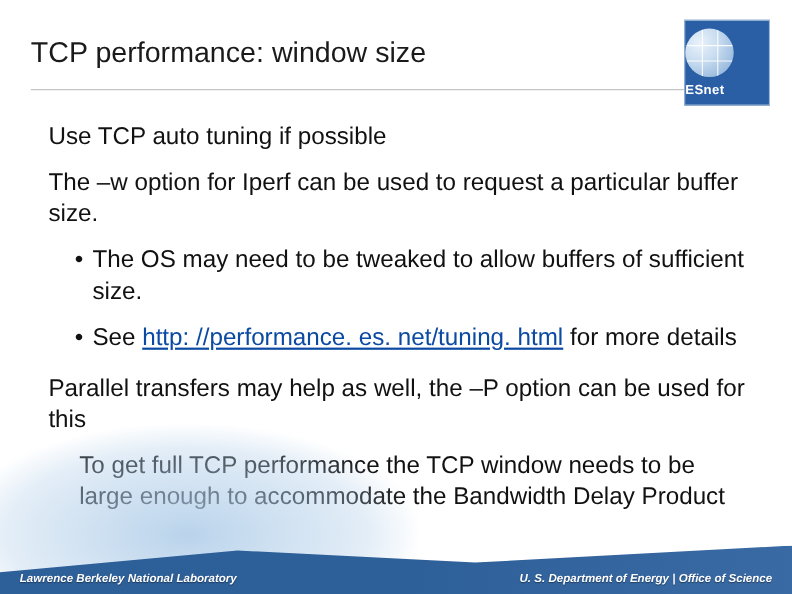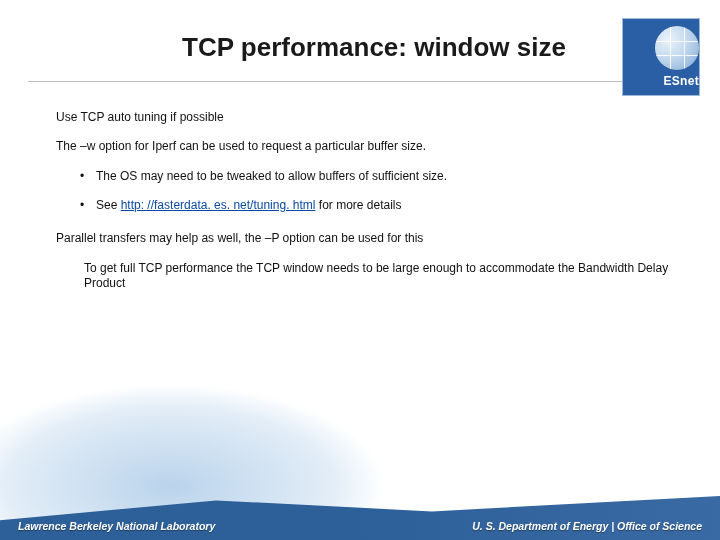--- a/index.html
+++ b/index.html
@@ -1,30 +1,30 @@
 <!DOCTYPE html>
 <html><head>
 <meta charset="utf-8">
 <style>
   * { margin: 0; padding: 0; box-sizing: border-box; }
   html, body { width: 720px; height: 540px; overflow: hidden; font-family: Arial, Helvetica, sans-serif; background: #fff; }
   .slide { position: relative; width: 720px; height: 540px; }
   .title-bar { padding: 32px 0 8px 28px; }
-  .title-bar h1 { font-size: 26px; font-weight: 700; color: #1a1a1a; text-align: center; }
+  .title-bar h1 { font-size: 26px; font-weight: 400; color: #1a1a1a; }
   .title-rule { margin: 10px 28px 0 28px; border: none; border-top: 1px solid #bdbdbd; }
-  .logo { position: absolute; top: 18px; right: 20px; width: 78px; height: 78px; background: #2a5fa5; border: 1px solid #9db8d6; display: flex; flex-direction: column; align-items: flex-end; justify-content: center; }
+  .logo { position: absolute; top: 18px; right: 20px; width: 78px; height: 78px; background: #2a5fa5; border: 1px solid #9db8d6; display: flex; flex-direction: column; align-items: flex-start; justify-content: center; }
   .logo-globe { width: 44px; height: 44px; border-radius: 50%; background: radial-gradient(circle at 30% 30%, #eaf2fa 0%, #c8dcf0 40%, #7fa8d4 100%); position: relative; overflow: hidden; }
   .logo-globe::before, .logo-globe::after { content: ""; position: absolute; left: 0; right: 0; border-top: 1px solid rgba(255,255,255,0.9); }
   .logo-globe::before { top: 33%; }
   .logo-globe::after { top: 66%; }
   .logo-globe .v1, .logo-globe .v2 { position: absolute; top: 0; bottom: 0; border-left: 1px solid rgba(255,255,255,0.9); }
   .logo-globe .v1 { left: 33%; }
   .logo-globe .v2 { left: 66%; }
   .logo-text { color: #fff; font-weight: 700; font-size: 12px; margin-top: 4px; letter-spacing: 0.3px; }
-  .content { padding: 28px 40px 0 56px; font-size: 12px; color: #111; line-height: 1.28; }
+  .content { padding: 28px 40px 0 44px; font-size: 22px; color: #111; line-height: 1.28; }
   .content > p { margin-bottom: 14px; }
   .bullets { list-style: none; margin: 0 0 18px 24px; }
   .bullets li { position: relative; padding-left: 16px; margin-bottom: 14px; }
   .bullets li::before { content: "•"; position: absolute; left: 0; top: 0; color: #111; }
   .indent { padding-left: 28px; }
   a.link { color: #0b4aa2; text-decoration: underline; }
   .footer { position: absolute; left: 0; right: 0; bottom: 0; height: 44px; font-style: italic; }
   .footer-bg { position: absolute; inset: 0; }
   .footer-bg .swoosh-dark { position: absolute; left: 0; top: 0; width: 100%; height: 100%; background: linear-gradient(90deg, #2d5f98 0%, #2d5f98 50%, #3a6aa3 100%); clip-path: polygon(0 55%, 30% 10%, 60% 35%, 100% 0%, 100% 100%, 0 100%); }
   .footer-bg .swoosh-light { position: absolute; left: -40px; top: -110px; width: 420px; height: 200px; background: radial-gradient(ellipse at center, rgba(174,204,232,0.85) 0%, rgba(174,204,232,0.35) 55%, rgba(174,204,232,0) 72%); }
@@ -49,21 +49,21 @@
   </div>
   <hr class="title-rule">
 
   <div class="content">
     <p>Use TCP auto tuning if possible</p>
 
     <p>The –w option for Iperf can be used to request a particular buffer size.</p>
     <ul class="bullets">
       <li>The OS may need to be tweaked to allow buffers of sufficient size.</li>
       <li>
-        <span>See </span><a href="#" class="link">http: //fasterdata. es. net/tuning. html</a><span> for more details</span>
+        <span>See </span><a href="#" class="link">http: //performance. es. net/tuning. html</a><span> for more details</span>
       </li>
     </ul>
 
     <p>Parallel transfers may help as well, the –P option can be used for this</p>
     <p class="indent" style="margin-top:6px;">To get full TCP performance the TCP window needs to be large enough to accommodate the Bandwidth Delay Product</p>
   </div>
 
   <div class="footer">
     <div class="footer-bg">
       <div class="swoosh-light"></div>

